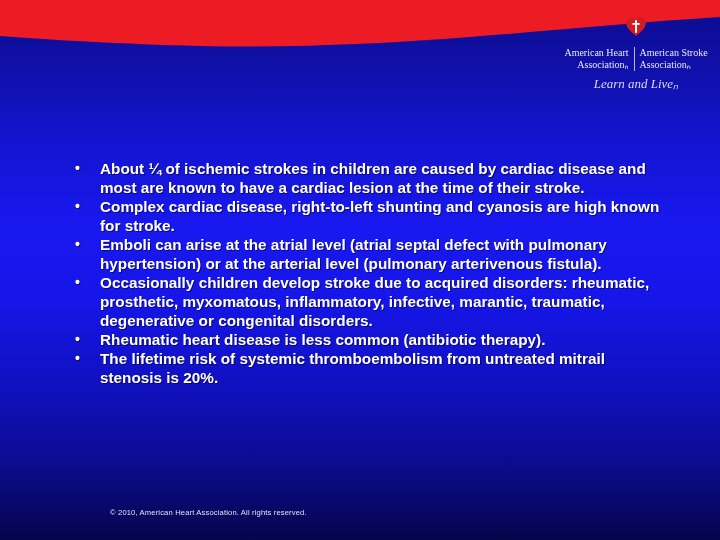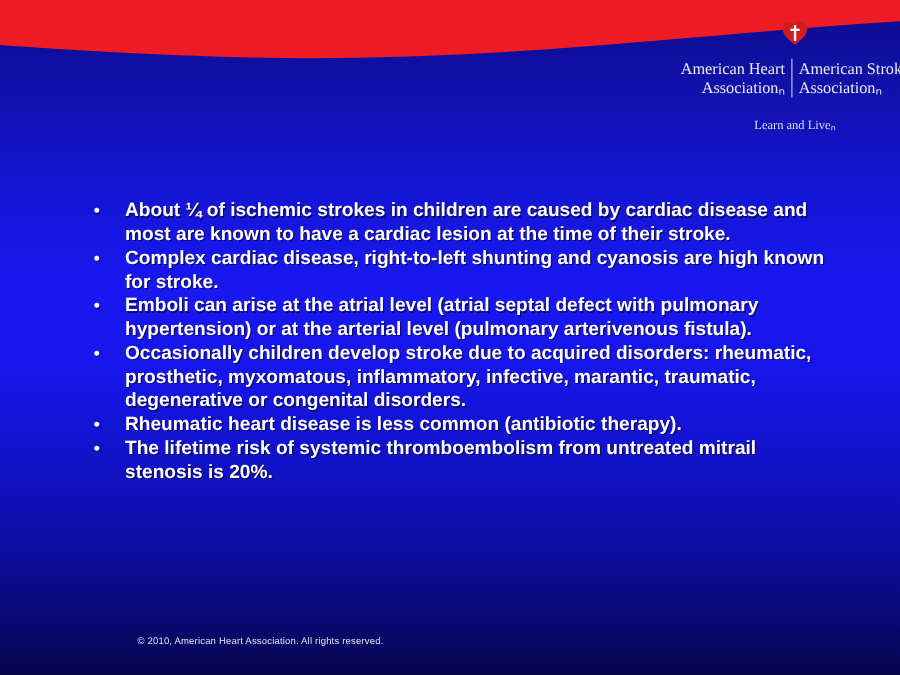--- a/index.html
+++ b/index.html
@@ -62,32 +62,33 @@
   }
   .logo .mark { height: 30px; display: flex; align-items: flex-end; justify-content: center; }
   .logo-rows {
     display: flex;
     justify-content: center;
     align-items: flex-start;
     margin-top: 1px;
   }
   .logo-col {
     font-family: "Liberation Serif", serif;
-    font-size: 13px;
+    font-size: 10px;
     line-height: 1.18;
     padding: 0 5px;
     white-space: nowrap;
   }
   .logo-col.left { text-align: right; border-right: 1px solid #b9b9cc; }
   .logo-col.right { text-align: left; }
   .logo-col .l2 { display: block; }
   .logo-tag {
     font-family: "Liberation Serif", serif;
-    font-size: 10px;
-    margin-top: 14px;
+    font-style: italic;
+    font-size: 13px;
+    margin-top: 3px;
     color: #dcdcea;
   }
 
   
   .bullets {
     position: absolute;
     left: 62px;
     top: 159px;
     width: 608px;
     color: #ffffff;

